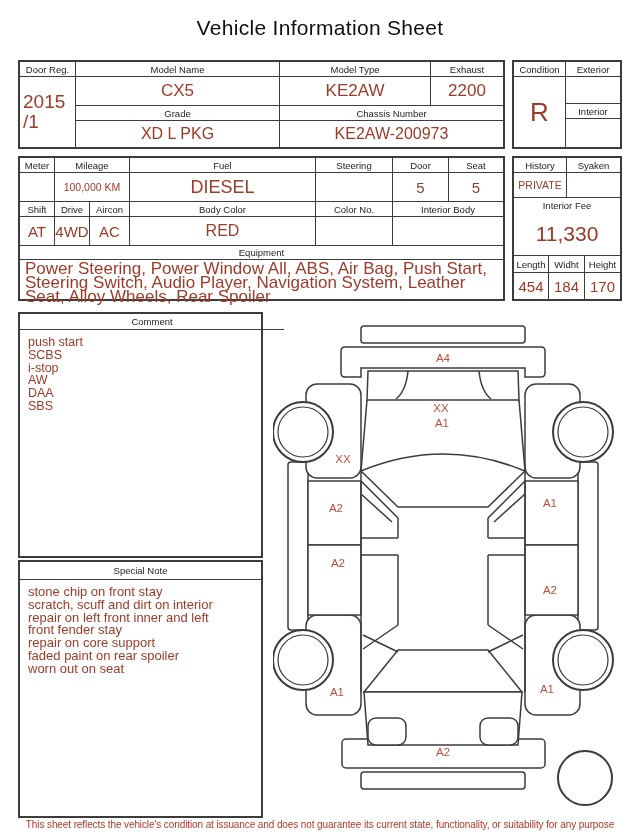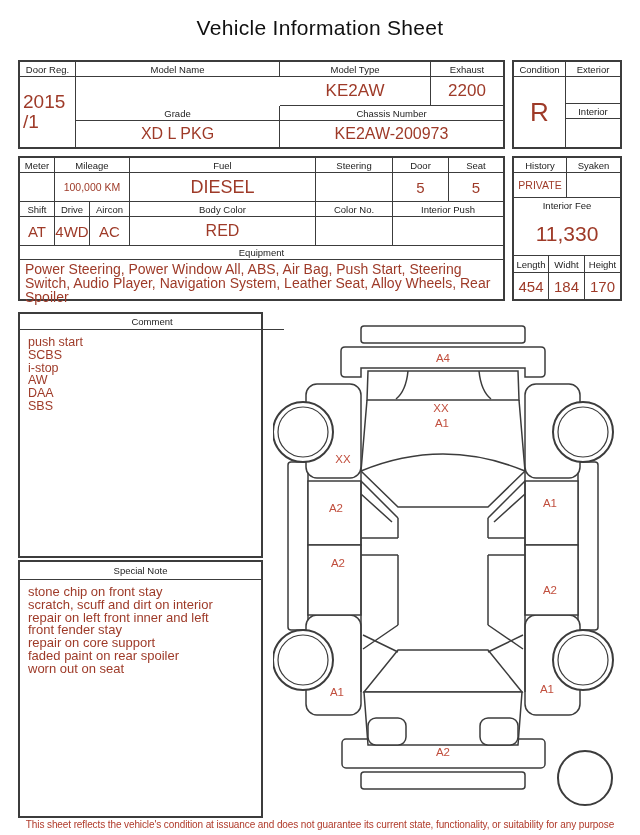--- a/index.html
+++ b/index.html
@@ -26,20 +26,21 @@
 
   <div class="abs box" style="left:18px;top:60px;width:487px;height:89px;"></div>
   <div class="abs hdr br bb" style="left:20px;top:62px;width:56px;height:15px;">Door Reg.</div>
   <div class="abs hdr br bb" style="left:76px;top:62px;width:204px;height:15px;">Model Name</div>
   <div class="abs hdr br bb" style="left:280px;top:62px;width:151px;height:15px;">Model Type</div>
   <div class="abs hdr bb" style="left:431px;top:62px;width:72px;height:15px;">Exhaust</div>
   <div class="abs val br" style="left:20px;top:77px;width:56px;height:70px;font-size:19px;line-height:20px;flex-direction:column;align-items:flex-start;padding-left:3px;">
     <div>2015</div>
     <div>/1</div>
   </div>
+  <div class="abs val br bb" style="left:76px;top:77px;width:204px;height:29px;font-size:17px;">CX5</div>
   <div class="abs val br bb" style="left:280px;top:77px;width:151px;height:29px;font-size:17px;">KE2AW</div>
   <div class="abs val bb" style="left:431px;top:77px;width:72px;height:29px;font-size:17px;">2200</div>
   <div class="abs hdr br bb" style="left:76px;top:106px;width:204px;height:15px;">Grade</div>
   <div class="abs hdr bb" style="left:280px;top:106px;width:223px;height:15px;">Chassis Number</div>
   <div class="abs val br" style="left:76px;top:121px;width:204px;height:26px;font-size:16px;">XD L PKG</div>
   <div class="abs val" style="left:280px;top:121px;width:223px;height:26px;font-size:16px;">KE2AW-200973</div>
 
   <div class="abs box" style="left:512px;top:60px;width:110px;height:89px;"></div>
   <div class="abs hdr br bb" style="left:514px;top:62px;width:52px;height:15px;">Condition</div>
   <div class="abs hdr bb" style="left:566px;top:62px;width:54px;height:15px;">Exterior</div>
@@ -59,29 +60,29 @@
   <div class="abs val br bb" style="left:55px;top:173px;width:75px;height:29px;font-size:10.5px;">100,000 KM</div>
   <div class="abs val br bb" style="left:130px;top:173px;width:186px;height:29px;font-size:18px;">DIESEL</div>
   <div class="abs val br bb" style="left:316px;top:173px;width:77px;height:29px;"></div>
   <div class="abs val br bb" style="left:393px;top:173px;width:56px;height:29px;font-size:15px;">5</div>
   <div class="abs val bb" style="left:449px;top:173px;width:54px;height:29px;font-size:15px;">5</div>
   <div class="abs hdr br bb" style="left:20px;top:202px;width:35px;height:15px;">Shift</div>
   <div class="abs hdr br bb" style="left:55px;top:202px;width:35px;height:15px;">Drive</div>
   <div class="abs hdr br bb" style="left:90px;top:202px;width:40px;height:15px;">Aircon</div>
   <div class="abs hdr br bb" style="left:130px;top:202px;width:186px;height:15px;">Body Color</div>
   <div class="abs hdr br bb" style="left:316px;top:202px;width:77px;height:15px;text-align:right;">Color No.</div>
-  <div class="abs hdr bb" style="left:393px;top:202px;width:110px;height:15px;">Interior Push</div>
+  <div class="abs hdr bb" style="left:393px;top:202px;width:110px;height:15px;">Interior Body</div>
   <div class="abs val br bb" style="left:20px;top:217px;width:35px;height:29px;font-size:15px;">AT</div>
   <div class="abs val br bb" style="left:55px;top:217px;width:35px;height:29px;font-size:15px;">4WD</div>
   <div class="abs val br bb" style="left:90px;top:217px;width:40px;height:29px;font-size:15px;">AC</div>
   <div class="abs val br bb" style="left:130px;top:217px;width:186px;height:29px;font-size:16px;">RED</div>
   <div class="abs val br bb" style="left:316px;top:217px;width:77px;height:29px;"></div>
   <div class="abs val bb" style="left:393px;top:217px;width:110px;height:29px;"></div>
   <div class="abs hdr bb" style="left:20px;top:246px;width:483px;height:14px;">Equipment</div>
-  <div class="abs" style="left:20px;top:260px;width:483px;height:39px;color:var(--c-value,#9e3a28);font-size:14px;line-height:14px;padding:2px 5px;box-sizing:border-box;">Power Steering, Power Window  All, ABS, Air Bag, Push Start, Steering Switch, Audio Player, Navigation System, Leather Seat, Alloy Wheels, Rear Spoiler</div>
+  <div class="abs" style="left:20px;top:260px;width:483px;height:39px;color:var(--c-value,#9e3a28);font-size:17px;line-height:14px;padding:2px 5px;box-sizing:border-box;">Power Steering, Power Window  All, ABS, Air Bag, Push Start, Steering Switch, Audio Player, Navigation System, Leather Seat, Alloy Wheels, Rear Spoiler</div>
 
   <div class="abs box" style="left:512px;top:156px;width:110px;height:145px;"></div>
   <div class="abs hdr br bb" style="left:514px;top:158px;width:53px;height:15px;">History</div>
   <div class="abs hdr bb" style="left:567px;top:158px;width:53px;height:15px;">Syaken</div>
   <div class="abs val br bb" style="left:514px;top:173px;width:53px;height:25px;font-size:10.5px;">PRIVATE</div>
   <div class="abs val bb" style="left:567px;top:173px;width:53px;height:25px;font-size:10.5px;"></div>
   <div class="abs hdr" style="left:514px;top:198px;width:106px;height:15px;">Interior Fee</div>
   <div class="abs val bb" style="left:514px;top:213px;width:106px;height:43px;font-size:21px;">11,330</div>
   <div class="abs hdr br bb" style="left:514px;top:256px;width:35px;height:17px;">Length</div>
   <div class="abs hdr br bb" style="left:549px;top:256px;width:36px;height:17px;">Widht</div>

